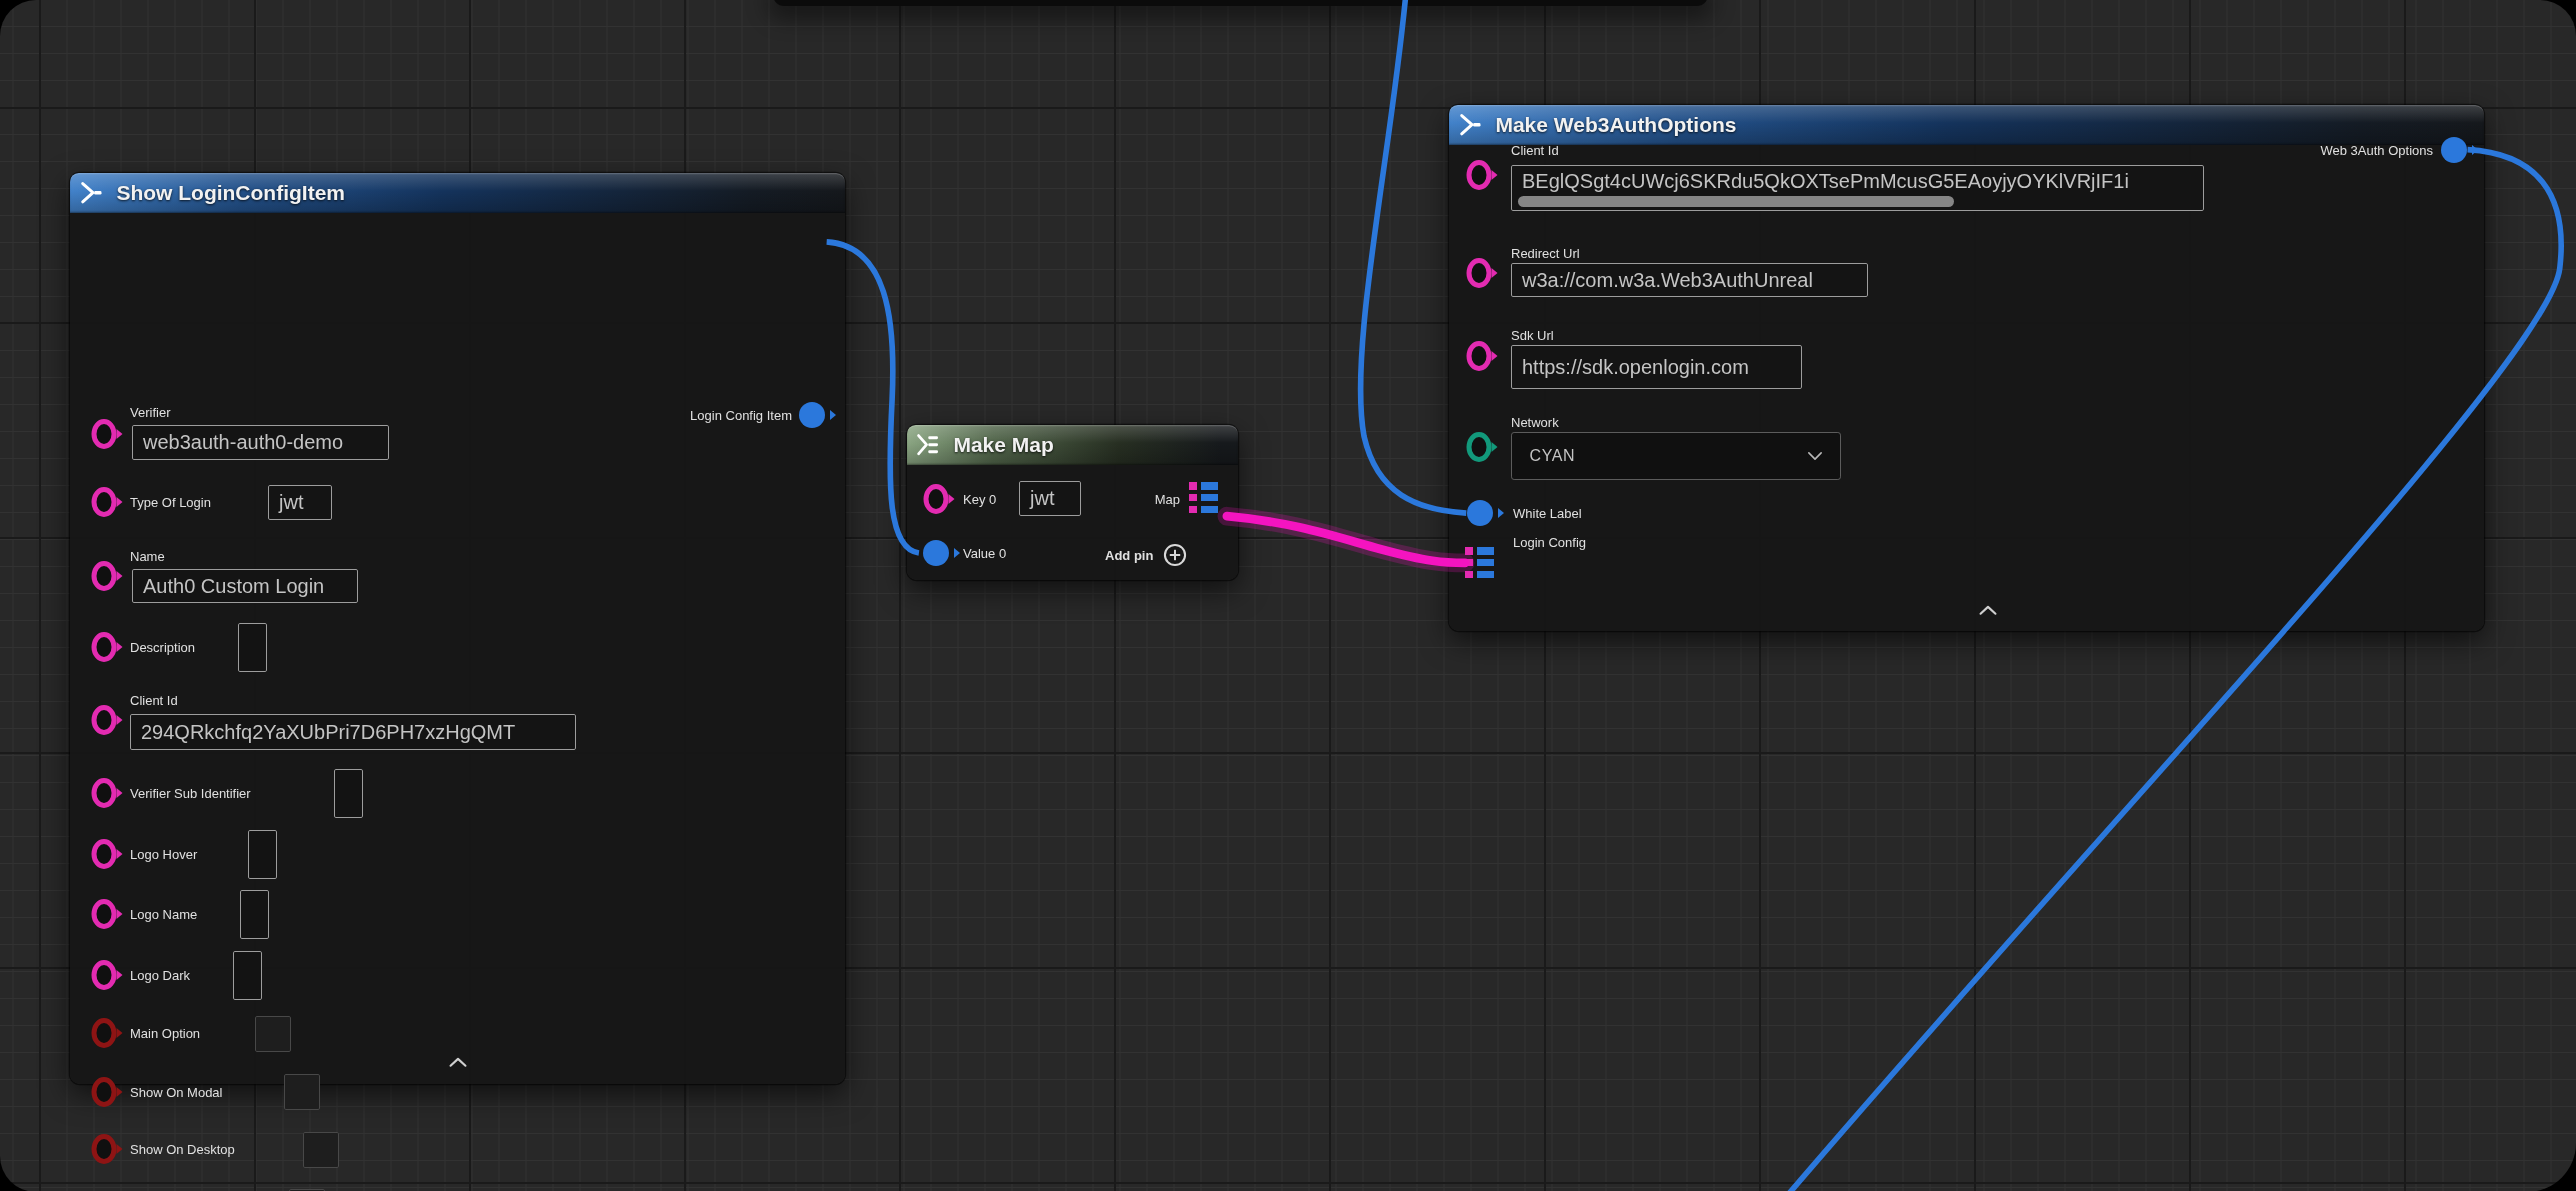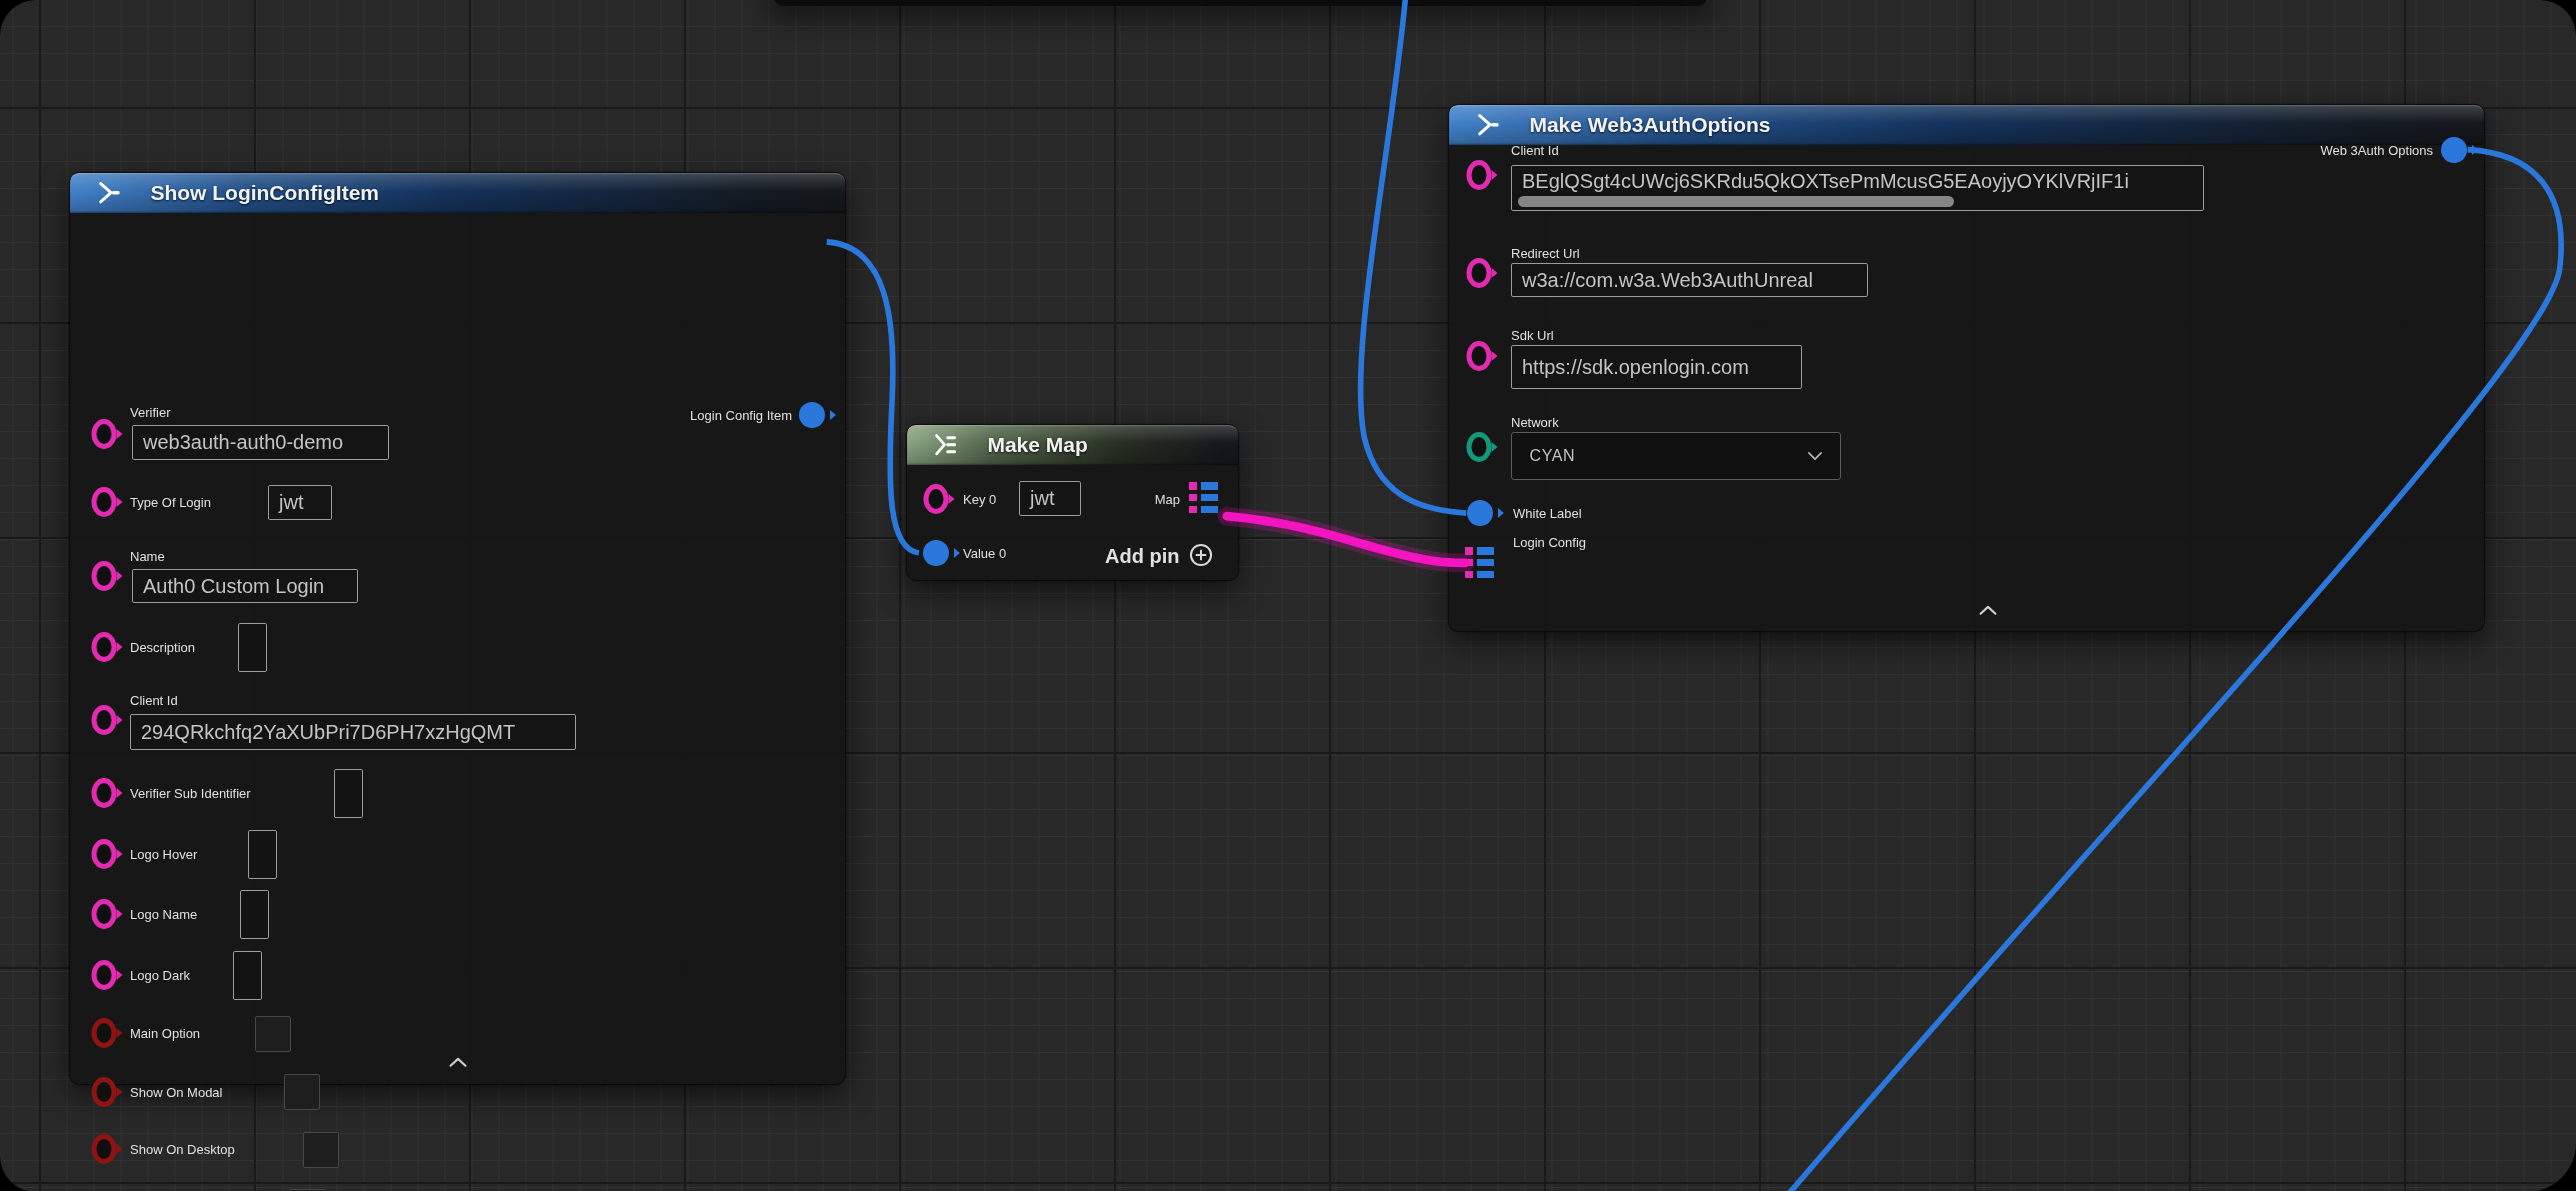--- a/index.html
+++ b/index.html
@@ -10,21 +10,21 @@
     background-image:
       linear-gradient(to right, var(--gridMajor) 0 1.9px, transparent 1.9px),
       linear-gradient(to bottom, var(--gridMajor) 0 1.9px, transparent 1.9px),
       linear-gradient(to right, var(--gridMinor) 0 1.2px, transparent 1.2px),
       linear-gradient(to bottom, var(--gridMinor) 0 1.2px, transparent 1.2px);
     background-size:215px 215px,215px 215px,27px 27px,27px 27px;
     background-position:39px 107px,39px 107px,12.5px 26px,12.5px 26px;}
   .node{position:absolute;background:var(--nodeBody);border-radius:10px;
     box-shadow:0 10px 29px rgba(0,0,0,.6),0 0 0 1.2px rgba(0,0,0,.55);}
   .hdr{position:absolute;left:0;top:0;right:0;height:40px;border-radius:8.7px 8.7px 0 0;
-    display:flex;align-items:center;gap:28px;padding:0 25px;box-sizing:border-box;
+    display:flex;align-items:center;gap:12px;padding:0 7px;box-sizing:border-box;
     font-weight:bold;font-size:21px;color:var(--headerTitle);text-shadow:0 1.2px 2.5px rgba(0,0,0,.8);
     box-shadow:inset 0 1.2px 0 rgba(255,255,255,.16), inset 0 -1.2px 1.2px rgba(0,0,0,.35);}
   .hdr.blue{background-image:linear-gradient(to bottom,rgba(255,255,255,.18),rgba(255,255,255,0) 45%,rgba(0,0,0,.22)),
     linear-gradient(to right,#4282ca,#23518a 22%,#14335c 48%,#141b24 88%,#15181c);}
   .hdr.green{background-image:linear-gradient(to bottom,rgba(255,255,255,.18),rgba(255,255,255,0) 45%,rgba(0,0,0,.22)),
     linear-gradient(to right,#8aa582,#51654a 26%,#272f22 64%,#16191c 95%);}
   .lbl{position:absolute;font-size:13px;color:var(--labelText);white-space:nowrap;transform:translateY(-50%);}
   .lbl.right{transform:translate(-100%,-50%);}
   .field{position:absolute;background:#141414;border:1.2px solid var(--fieldBorder);border-radius:1.9px;
     color:var(--fieldText);font-size:20px;display:flex;align-items:center;padding:0 10px;
@@ -38,22 +38,22 @@
   .dot{position:absolute;width:26px;height:26px;border-radius:50%;background:var(--c);transform:translate(-50%,-50%);}
   .mapicon{position:absolute;display:grid;grid-template-columns:8px 17px;grid-auto-rows:7.5px;gap:4.4px 3.7px;}
   .mapicon i{display:block;}
   .mapicon i:nth-child(odd){background:var(--pinString);}
   .mapicon i:nth-child(even){background:var(--pinStruct);}
   .dd{position:absolute;background:#101010;border:1.2px solid #5c5c5c;border-radius:3.1px;box-sizing:border-box;
     display:flex;align-items:center;justify-content:space-between;padding:0 17.5px;color:var(--fieldText);
     font-size:16px;letter-spacing:0.6px;}
   .chev{position:absolute;transform:translate(-50%,-50%);}
   .scrollthumb{position:absolute;background:var(--scrollThumb);border-radius:5.6px;height:11.2px;}
-  .addpin{position:absolute;display:flex;align-items:flex-end;gap:8.7px;transform:translateY(-50%);
-    color:var(--labelText);font-size:20px;font-weight:bold;white-space:nowrap;}
+  .addpin{position:absolute;display:flex;align-items:center;gap:8.7px;transform:translateY(-50%);
+    color:var(--labelText);font-size:13px;font-weight:bold;white-space:nowrap;}
   .remnant{position:absolute;background:var(--remnant);border-radius:0 0 11.2px 11.2px;
     box-shadow:0 6.2px 21px 6.2px rgba(0,0,0,.45);}
   svg.wires{position:absolute;left:0;top:0;pointer-events:none;}
   svg.wires path{fill:none;}
 </style>
 </head>
 <body>
 
 <div class="canvas">
 

